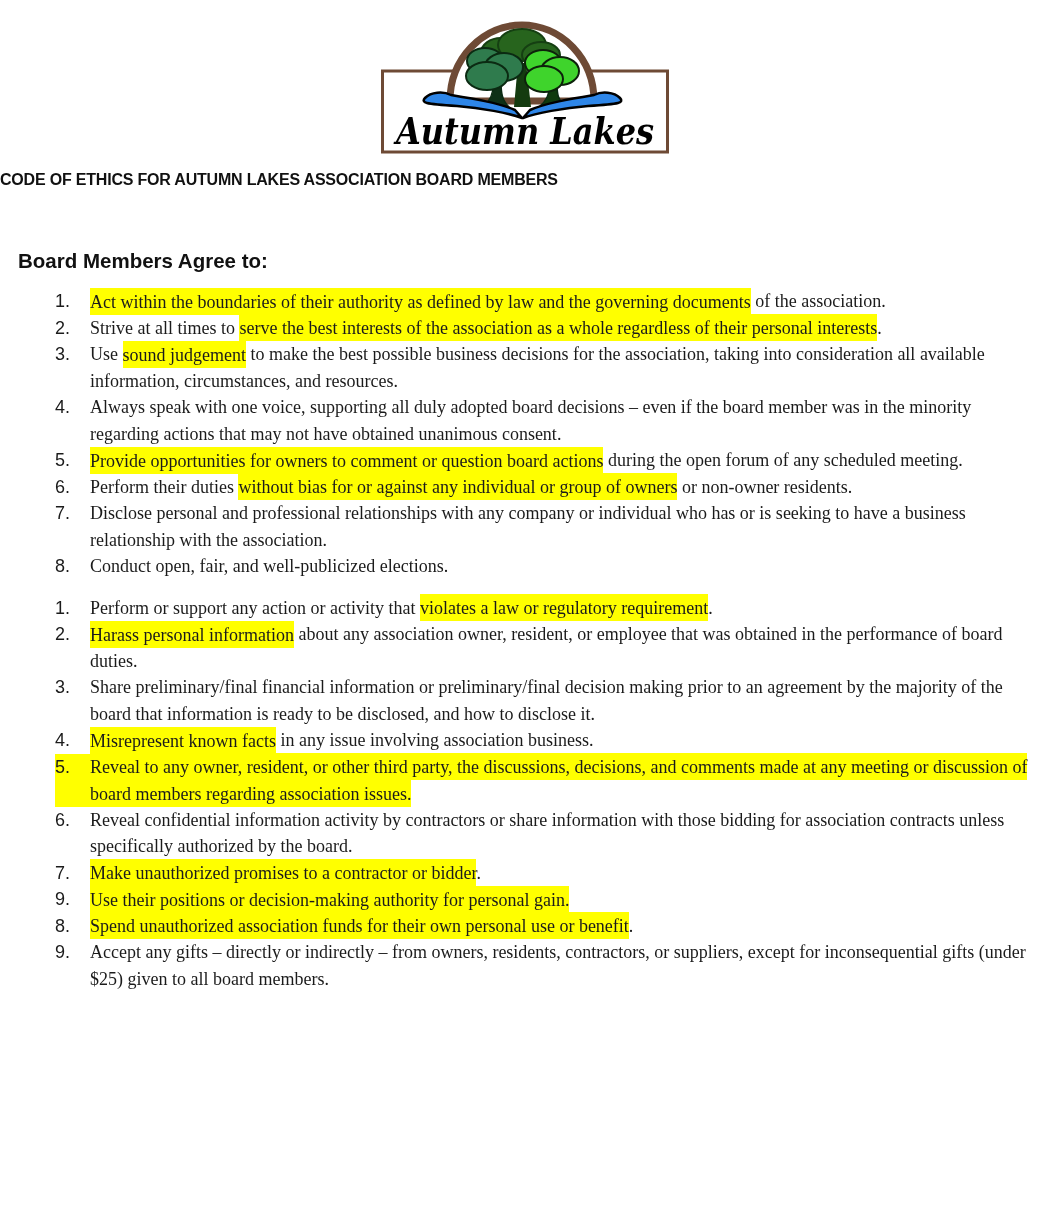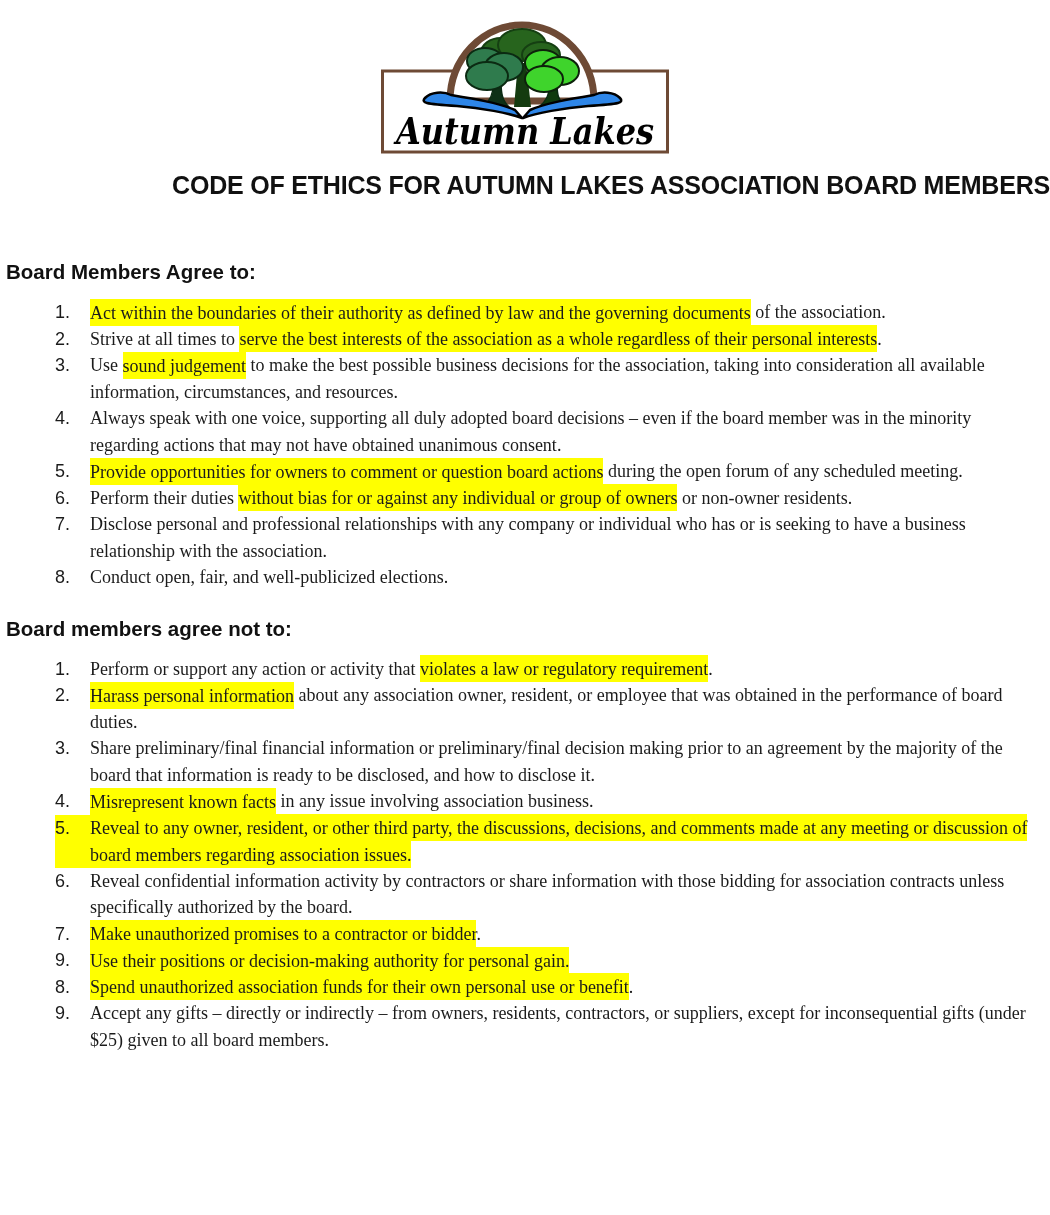--- a/index.html
+++ b/index.html
@@ -4,25 +4,25 @@
 <style>
   html,body { margin:0; padding:0; background:#ffffff; }
   .page {
     position:relative; width:1050px; height:1082px; overflow:hidden;
     background:#ffffff; color:#1b1b1b;
     font-family:"Liberation Sans", sans-serif;
   }
   .logo-wrap { display:flex; justify-content:center; padding-top:15px; }
   .logo { width:288px; height:140px; }
   .title {
-    margin-top:16px; text-align:right;
-    font-size:25px; font-weight:700; letter-spacing:-0.2px; color:#111;
+    margin-top:16px; text-align:left;
+    font-size:16px; font-weight:700; letter-spacing:-0.2px; color:#111;
   }
   .heading {
-    padding-left:6px; font-size:20.5px; font-weight:700; color:#111;
+    padding-left:18px; font-size:20.5px; font-weight:700; color:#111;
     line-height:24px;
   }
   .heading-1 { margin-top:60px; }
   .heading-2 { margin-top:26px; }
   .list { margin-top:15px; }
   .list-item {
     display:flex; padding-left:55px; padding-right:14px;
     font-size:18px; line-height:26.5px;
   }
   .num { flex:0 0 35px; }
@@ -113,21 +113,20 @@
       <div class="list-item">
         <span class="num">7.</span>
         <span class="txt"><span class="">Disclose personal and professional relationships with any company or individual who has or is seeking to have a business relationship with the association.</span></span>
       </div>
       <div class="list-item">
         <span class="num">8.</span>
         <span class="txt"><span class="">Conduct open, fair, and well-publicized elections.</span></span>
       </div>
     </div>
 
-  <div class="heading heading-2">Board members agree not to:</div>
   <div class="list">
       <div class="list-item">
         <span class="num">1.</span>
         <span class="txt"><span class="">Perform or support any action or activity that </span><span class="hl">violates a law or regulatory requirement</span><span class="">.</span></span>
       </div>
       <div class="list-item">
         <span class="num">2.</span>
         <span class="txt"><span class="hl">Harass personal information</span><span class=""> about any association owner, resident, or employee that was obtained in the performance of board duties.</span></span>
       </div>
       <div class="list-item">

